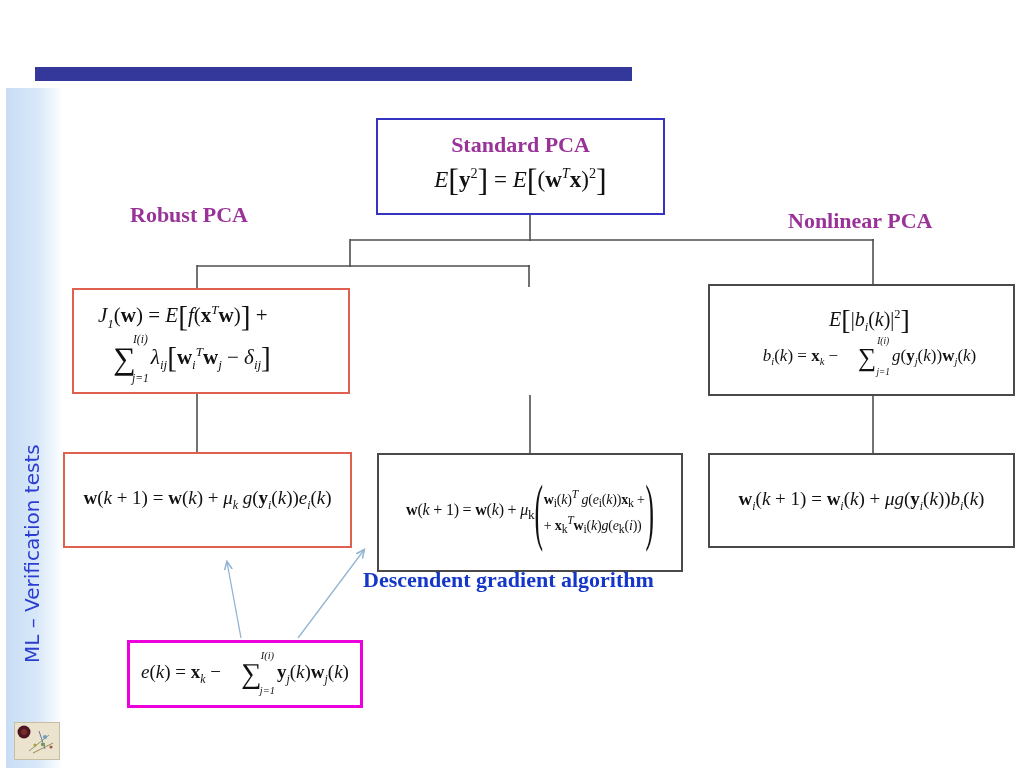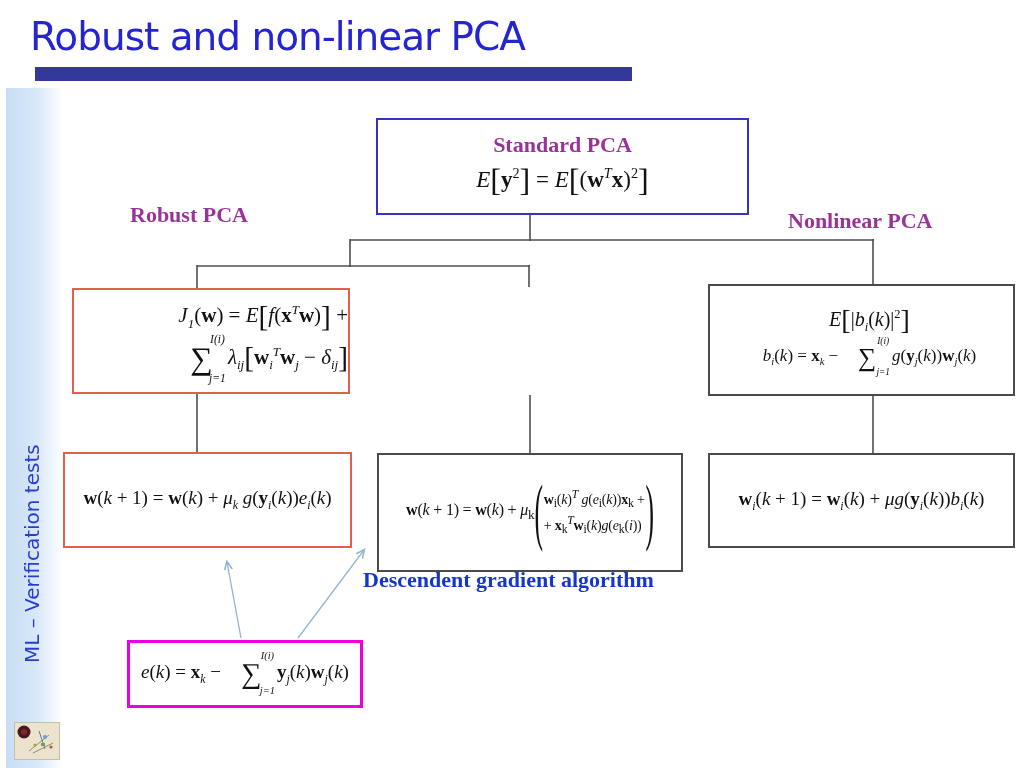--- a/index.html
+++ b/index.html
@@ -20,23 +20,23 @@
              font-family:"DejaVu Sans",sans-serif;font-size:20px;color:#2b3cd2;white-space:nowrap;}
 
   
   .thumb{position:absolute;left:14px;top:722px;width:46px;height:38px;background:#ebe3cd;
          border:1px solid #c6bfa4;box-sizing:border-box;}
 
   
   .box{position:absolute;background:#ffffff;box-sizing:border-box;z-index:2;
        display:flex;flex-direction:column;align-items:center;justify-content:center;
        color:#111;}
-  .box-std{left:376px;top:118px;width:373px;height:97px;border:2px solid #3434c0;}
+  .box-std{left:376px;top:118px;width:289px;height:97px;border:2px solid #3434c0;}
   .box-j1{left:72px;top:288px;width:278px;height:106px;border:2px solid #e0604f;
-          align-items:flex-end;}
+          align-items:flex-start;padding-left:24px;}
   .box-j2{left:378px;top:285px;width:306px;height:111px;border:2px solid #4a4a4a;}
   .box-nl{left:708px;top:284px;width:307px;height:112px;border:2px solid #4a4a4a;padding-left:16px;}
   .box-bl{left:63px;top:452px;width:289px;height:96px;border:2px solid #e0604f;}
   .box-bm{left:377px;top:453px;width:306px;height:119px;border:2px solid #4a4a4a;}
   .box-br{left:708px;top:453px;width:307px;height:95px;border:2px solid #4a4a4a;}
   .box-err{left:127px;top:640px;width:236px;height:68px;border:3px solid #ee00dd;}
 
   .box-head{font-weight:bold;font-size:22px;color:#993398;}
   .lbl{position:absolute;font-weight:bold;font-size:22px;color:#993398;text-align:left;z-index:2;}
   .lbl-robust{left:130px;top:202px;width:190px;}
@@ -68,21 +68,20 @@
   .bp{display:inline-block;transform:scaleY(2.9);font-size:1.6em;font-weight:300;}
 
   
   .overlay{position:absolute;left:0;top:0;z-index:1;}
 </style>
 </head>
 <body>
 
 <div class="slide">
 
-  <div class="title">Robust and non-linear PCA</div>
   <div class="title-bar"></div>
 
   <div class="side-strip"></div>
   <div class="side-text">ML – Verification tests</div>
 
   <div class="thumb">
     <svg width="44" height="36" viewBox="0 0 44 36">
       <circle cx="9" cy="9" r="6.5" fill="#4a161f"></circle>
       <circle cx="9" cy="9" r="3" fill="#7a2a2a"></circle>
       <line x1="14" y1="28" x2="34" y2="12" stroke="#8a9a6a" stroke-width="1"></line>

